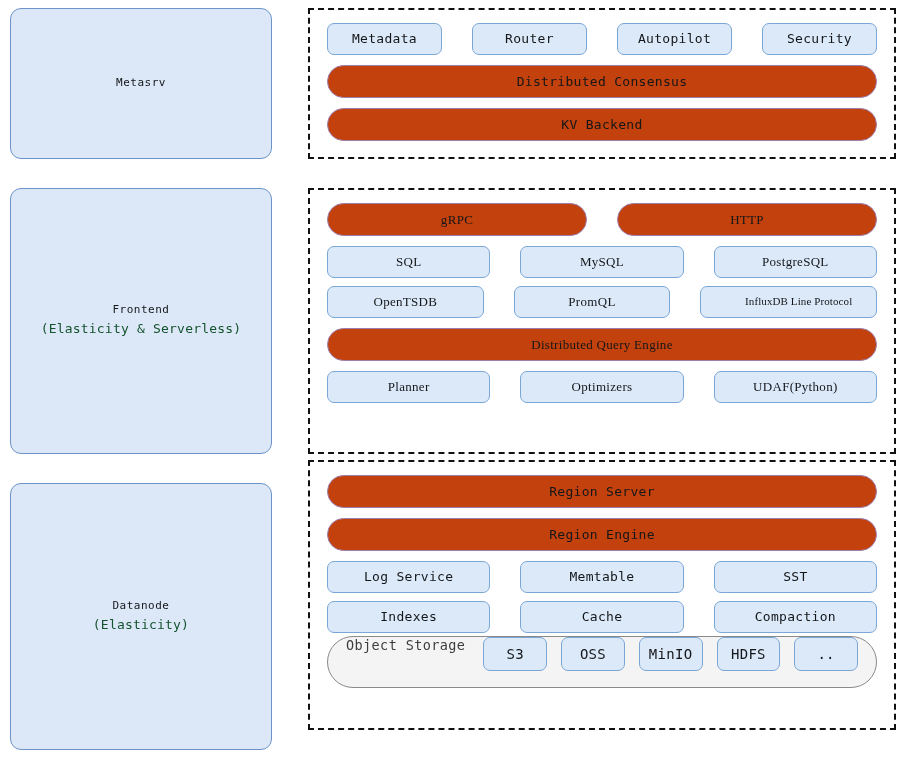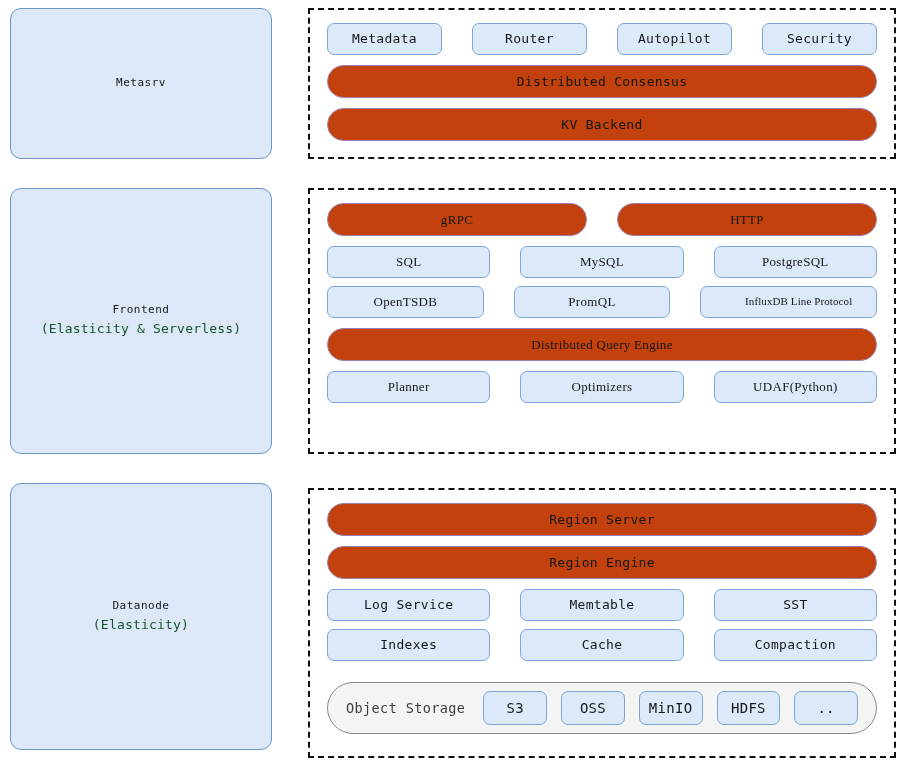--- a/index.html
+++ b/index.html
@@ -107,29 +107,29 @@
   }
   .node.small-text {
     font-size: 11px;
     letter-spacing: 0.1px;
     padding-left: 24px;
   }
 
   
   .storage-strip {
     display: flex;
-    align-items: center;
+    align-items: flex-start;
     width: 100%;
     box-sizing: border-box;
     background: #f4f4f4;
     border: 1.3px solid #8a8a8a;
     border-radius: 26px;
     height: 52px;
-    padding: 7px 18px;
-    margin-top: 21px;
+    padding: 0 18px;
+    margin-top: 3px;
   }
   .storage-label {
     font-size: 13.5px;
     letter-spacing: 0.4px;
     color: #3d3d3d;
     white-space: nowrap;
     margin-right: 18px;
   }
   .storage-items {
     display: flex;
@@ -188,21 +188,21 @@
       <div class="band tight">
         <div class="node blue">Planner</div>
         <div class="node blue">Optimizers</div>
         <div class="node blue">UDAF(Python)</div>
       </div>
     </div>
     <div class="component-panel" style="top: 483px; height: 267px;">
       <div class="component-title">Datanode</div>
       <div class="component-sub">(Elasticity)</div>
     </div>
-    <div class="detail-panel" style="top: 488px; height: 270px;">
+    <div class="detail-panel" style="top: 460px; height: 270px;">
       <div class="band" style="gap: 0px;">
         <div class="node purple">Region Server</div>
       </div>
       <div class="band" style="gap: 0px;">
         <div class="node purple">Region Engine</div>
       </div>
       <div class="band tight">
         <div class="node blue">Log Service</div>
         <div class="node blue">Memtable</div>
         <div class="node blue">SST</div>

